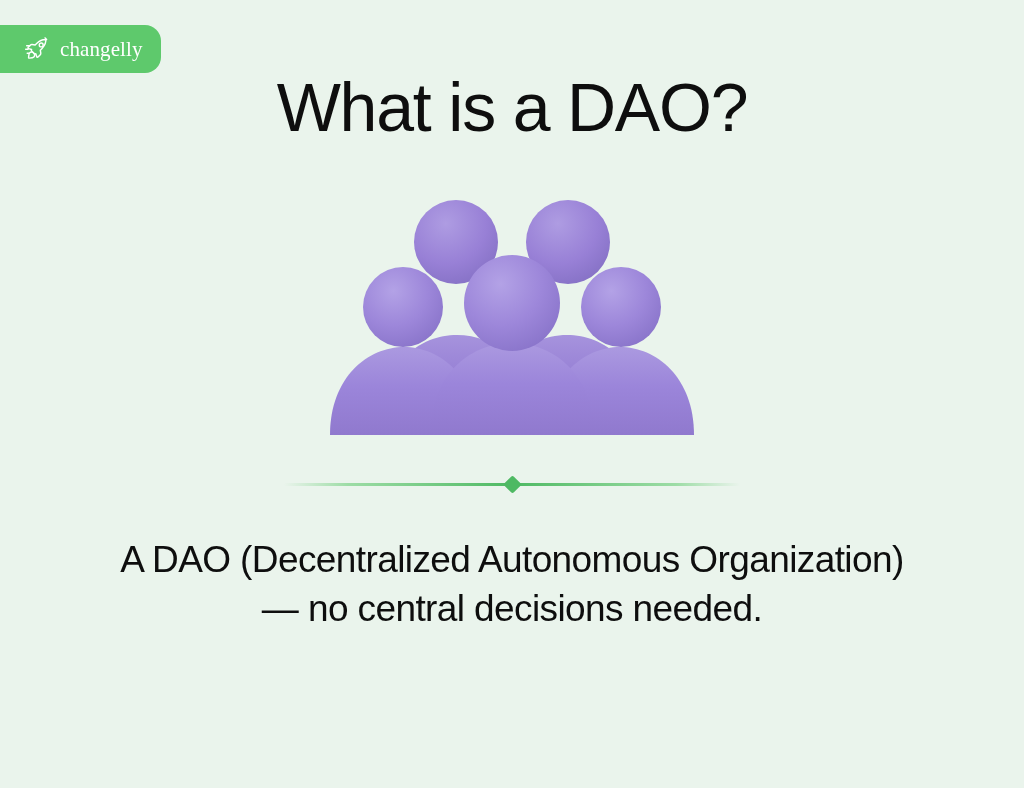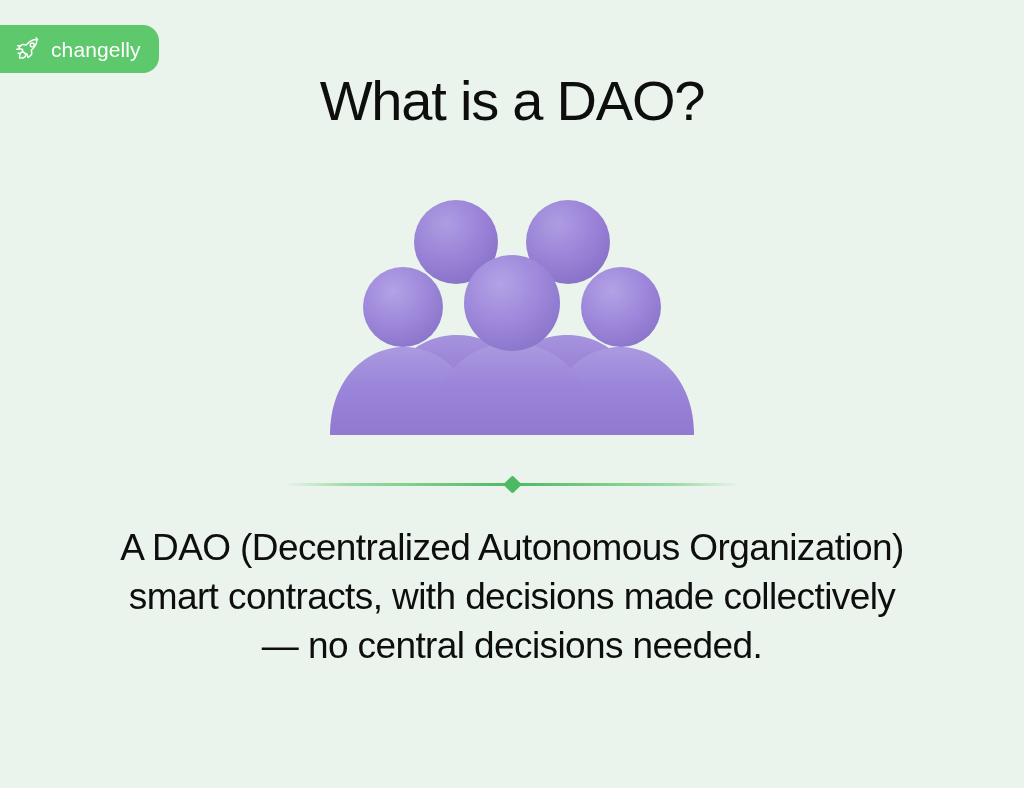--- a/index.html
+++ b/index.html
@@ -17,25 +17,26 @@
 
   
   .brand-badge {
     position: absolute;
     left: 0;
     top: 25px;
     height: 48px;
     display: flex;
     align-items: center;
     gap: 9px;
-    padding: 0 18px 0 15px;
+    padding: 0 18px 0 24px;
     background: #5ec96c;
     border-top-right-radius: 16px;
     border-bottom-right-radius: 16px;
     box-sizing: border-box;
+    font-family: Liberation Serif, serif;
   }
   .brand-icon {
     width: 27px;
     height: 27px;
     display: block;
     flex: 0 0 auto;
   }
   .brand-name {
     color: #ffffff;
     font-size: 21px;
@@ -45,21 +46,21 @@
     white-space: nowrap;
   }
 
   
   .page-title {
     position: absolute;
     left: 0;
     right: 0;
     top: 72px;
     text-align: center;
-    font-size: 56px;
+    font-size: 68px;
     font-weight: 400;
     color: #0e0e0e;
     letter-spacing: -1.2px;
     line-height: 1.05;
     margin: 0;
   }
 
   
   .illustration {
     position: absolute;
@@ -108,21 +109,21 @@
     background: #4eb963;
     transform: rotate(45deg);
     border-radius: 2px;
   }
 
   
   .body-copy {
     position: absolute;
     left: 50%;
     transform: translateX(-50%);
-    top: 523px;
+    top: 535px;
     width: 920px;
     text-align: center;
     font-size: 37px;
     font-weight: 400;
     line-height: 49px;
     color: #0e0e0e;
     letter-spacing: -0.6px;
   }
   .body-copy .line {
     display: block;
@@ -198,15 +199,14 @@
   </svg>
 </div>
 
 <div class="divider">
   <span class="divider-line"></span>
   <span class="divider-diamond"></span>
 </div>
 
 <div class="body-copy">
   <span class="line">A DAO (Decentralized Autonomous Organization)</span>
-  <span class="line">smart contracts, with decisions made collectively</span>
   <span class="line">— no central decisions needed.</span>
 </div>
 
 </body></html>

